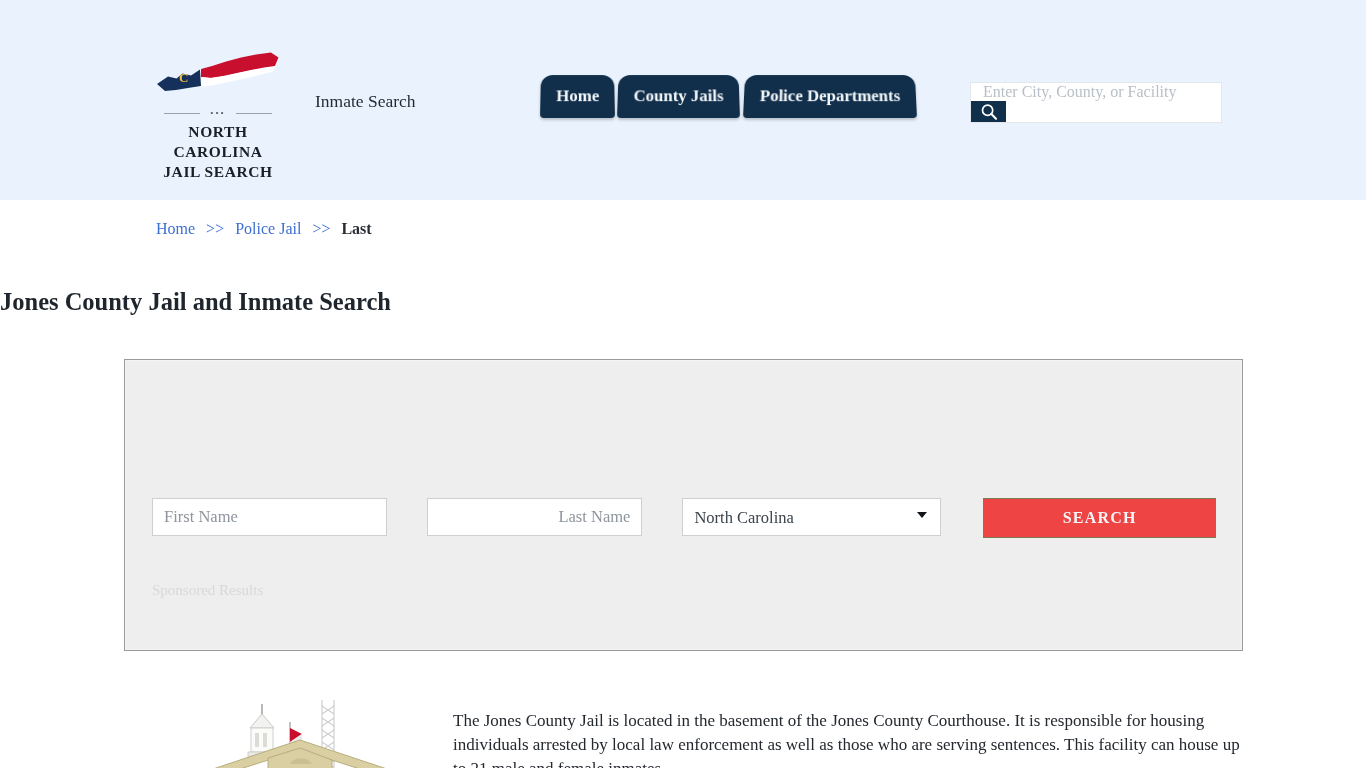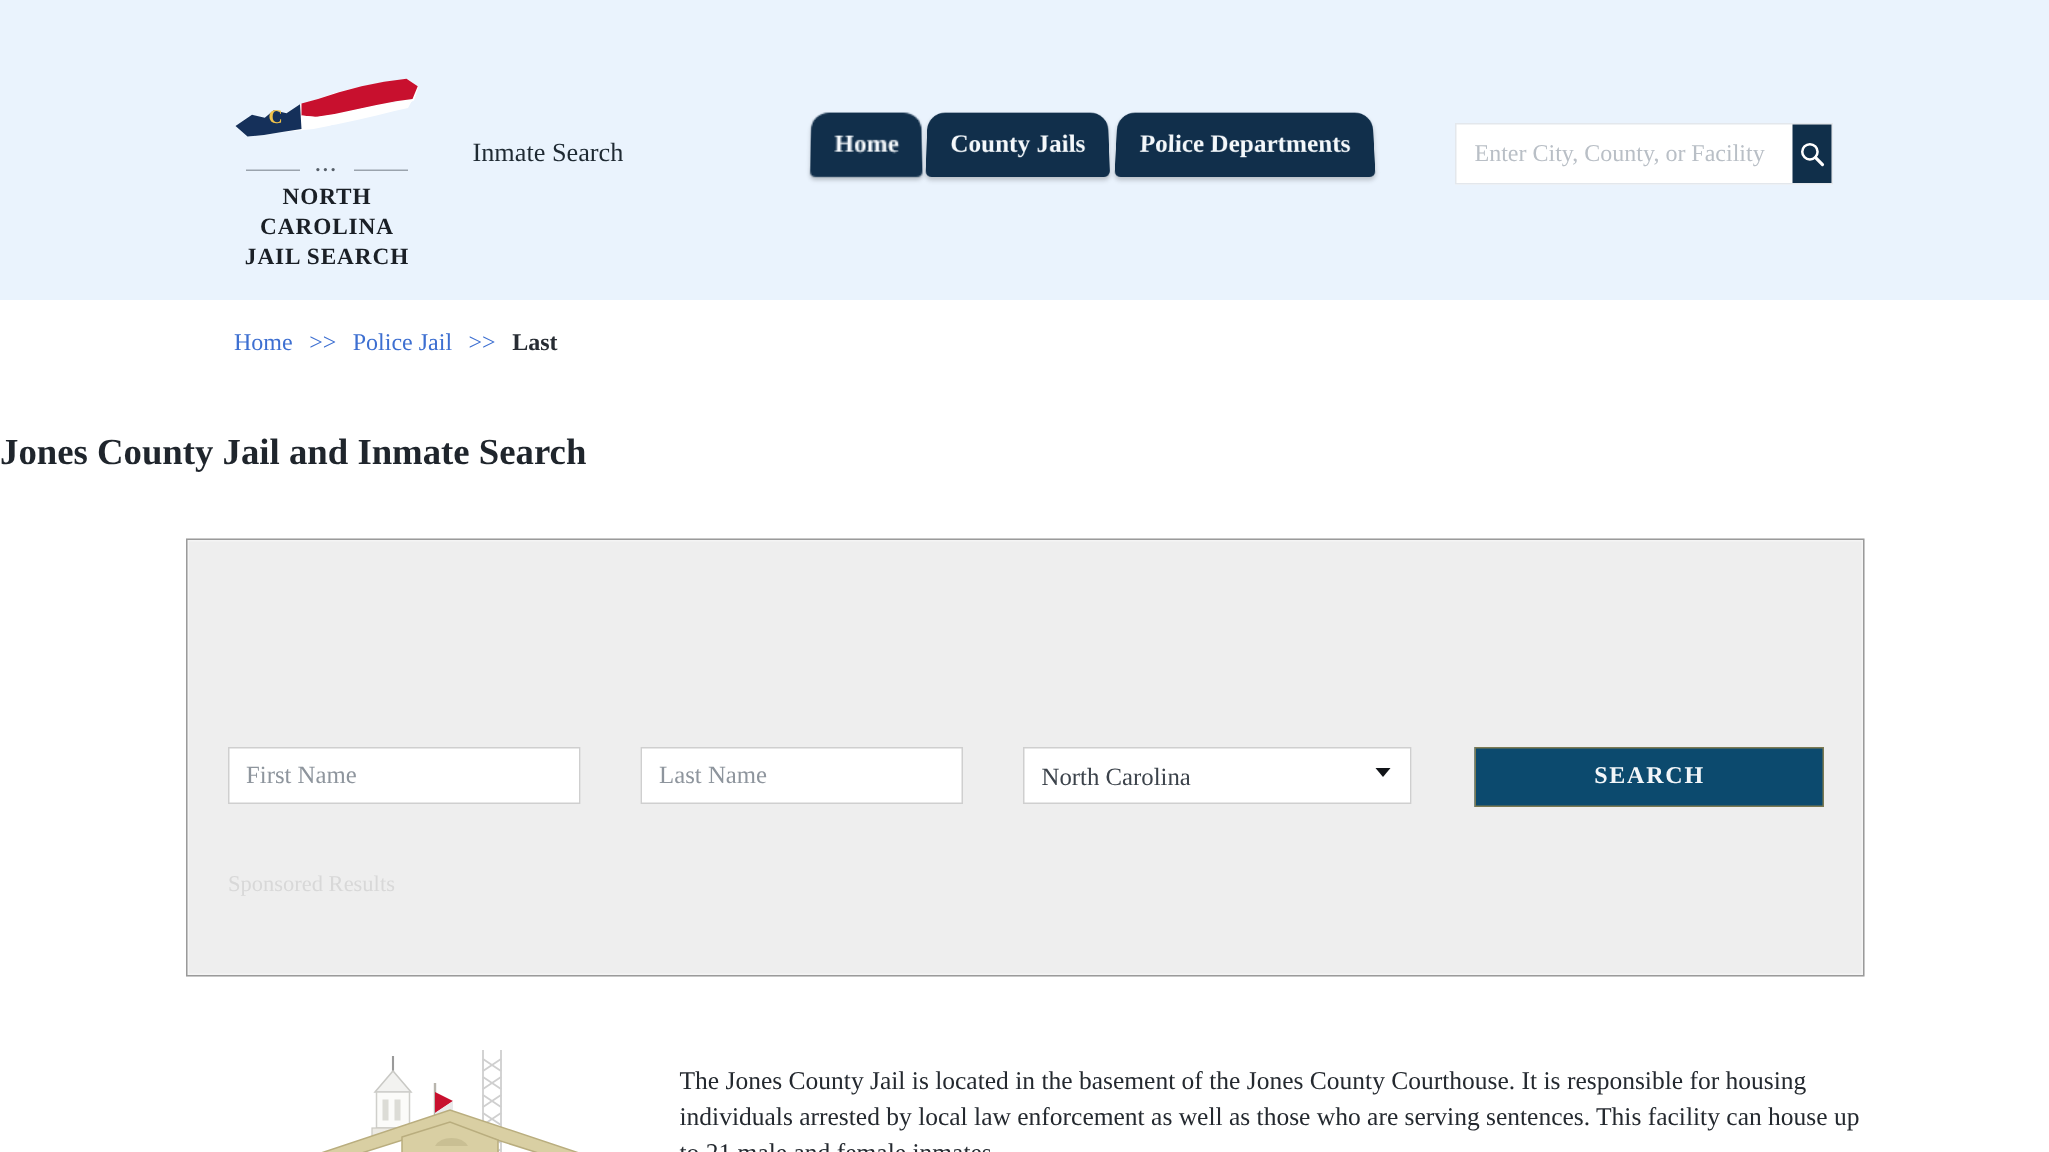--- a/index.html
+++ b/index.html
@@ -99,20 +99,21 @@
   
   .header-search {
     position: absolute;
     left: 970px;
     top: 82px;
     width: 252px;
     height: 41px;
     display: flex;
     background: #ffffff;
     border: 1px solid #e3e7ec;
+    flex-direction: column;
   }
   .header-search input {
     flex: 1;
     border: none;
     outline: none;
     padding: 0 12px;
     font-family: "Liberation Serif", serif;
     font-size: 16px;
     color: #3d464f;
     background: transparent;
@@ -196,21 +197,21 @@
     background: #ffffff;
     border: 1px solid #cfcfcf;
     font-family: "Liberation Serif", serif;
     font-size: 16.5px;
     color: #3c434b;
     padding: 0 11px;
     outline: none;
   }
   .fld::placeholder { color: #8e959d; }
   .fld.first { width: 259px; }
-  .fld.last { width: 215px; margin-left: 10px; }
+  .fld.last { width: 215px; margin-left: 10px; text-align: right; }
   .select-wrap {
     position: relative;
     width: 259px;
     margin-left: 10px;
   }
   select.fld {
     width: 259px;
     -webkit-appearance: none;
     appearance: none;
     background: #ffffff;
@@ -222,21 +223,21 @@
     width: 0; height: 0;
     border-left: 5px solid transparent;
     border-right: 5px solid transparent;
     border-top: 6px solid #111418;
     pointer-events: none;
   }
   .search-submit {
     margin-left: 12px;
     width: 257px;
     height: 40px;
-    background: #0c4a6e;
+    background: #ef4444;
     border: 1px solid #7c7a52;
     color: #f2f6f9;
     font-family: "Liberation Serif", serif;
     font-weight: bold;
     font-size: 16px;
     letter-spacing: 1.2px;
     cursor: pointer;
   }
 
   .sponsored {

